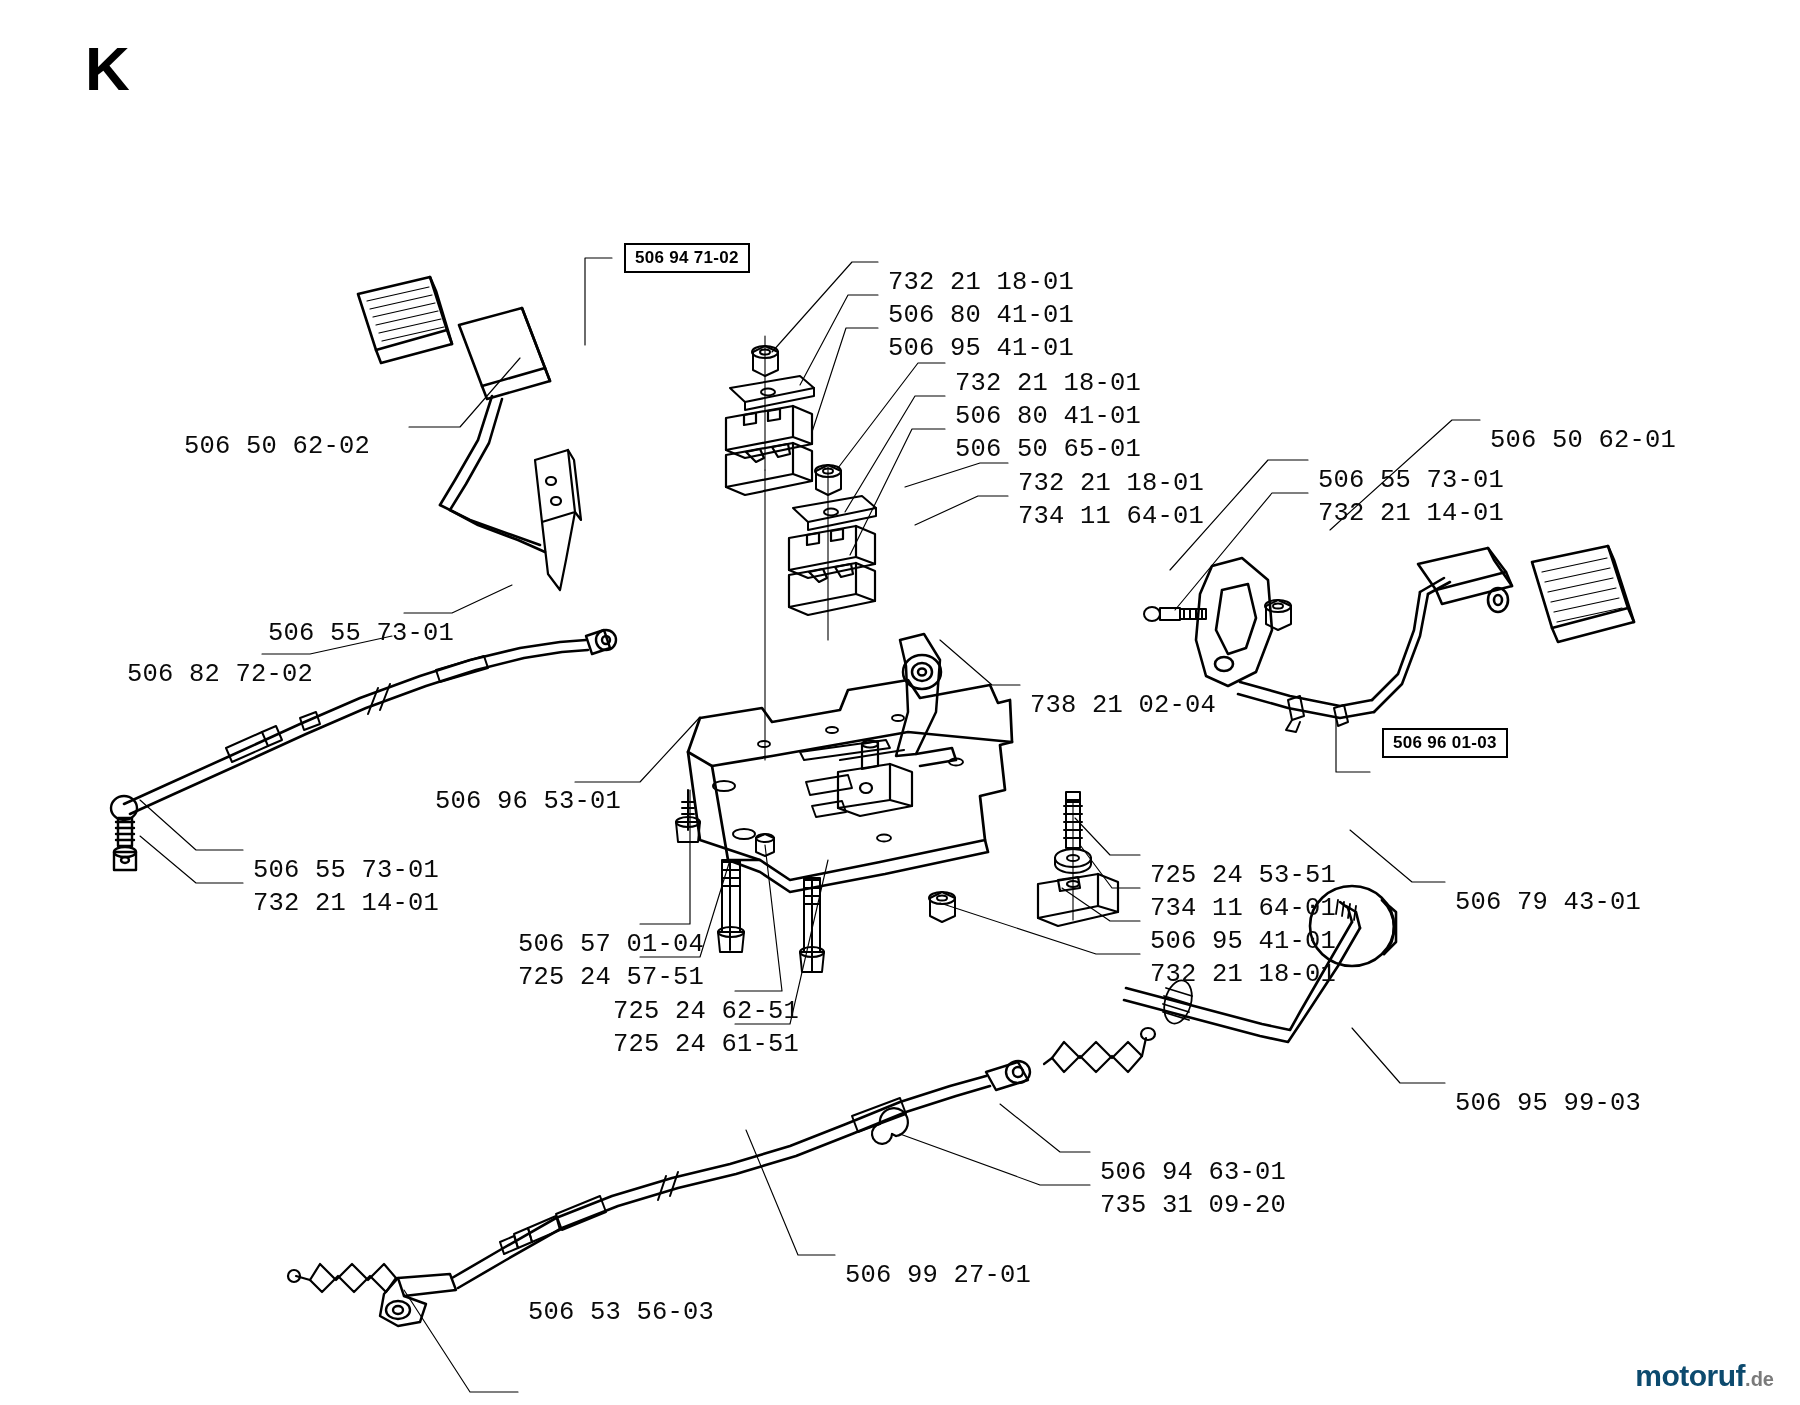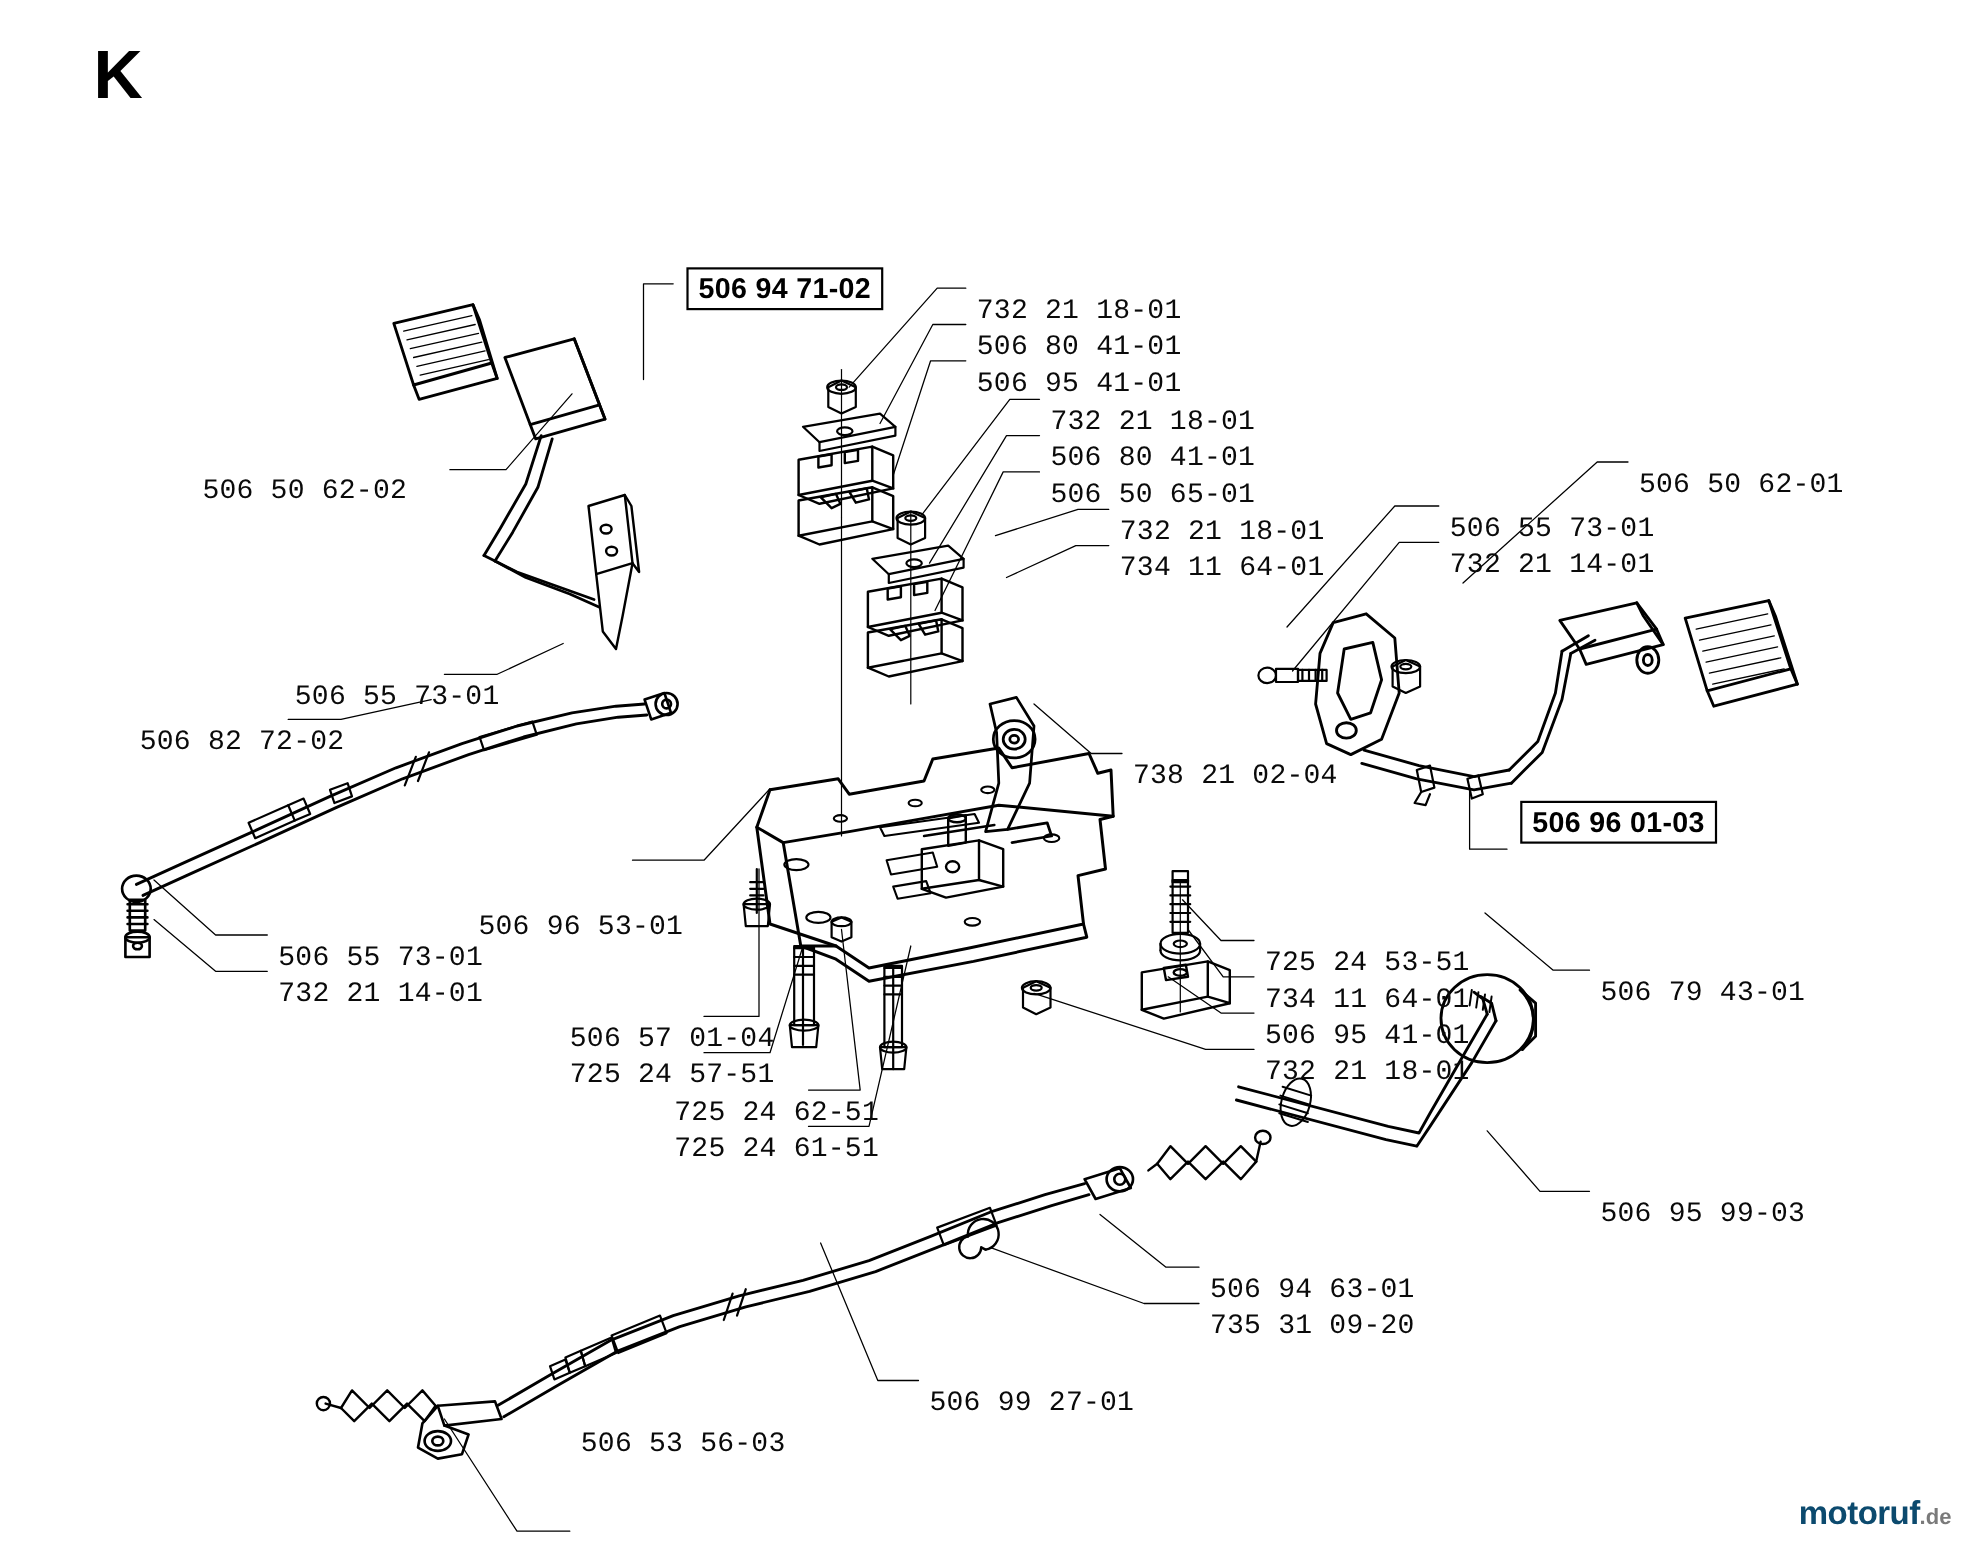--- a/index.html
+++ b/index.html
@@ -38,21 +38,21 @@
     font-family: Liberation Mono, monospace;
     font-size: 25.5px;
     color: #0a0a0a;
     white-space: nowrap;
     letter-spacing: 0.2px;
     line-height: 1;
   }
   .pn-box {
     position: absolute;
     font-family: "Liberation Sans", sans-serif;
-    font-size: 26px;
+    font-size: 17px;
     font-weight: bold;
     color: #000000;
     white-space: nowrap;
     border: 2.5px solid #000000;
     background: #ffffff;
     padding: 4px 9px 5px 9px;
     letter-spacing: 0.3px;
     line-height: 1;
   }
   .watermark {
@@ -500,21 +500,21 @@
   <div class="pn" style="left:888px; top:336px;">506 95 41-01</div>
   <div class="pn" style="left:955px; top:371px;">732 21 18-01</div>
   <div class="pn" style="left:955px; top:404px;">506 80 41-01</div>
   <div class="pn" style="left:955px; top:437px;">506 50 65-01</div>
   <div class="pn" style="left:1018px; top:471px;">732 21 18-01</div>
   <div class="pn" style="left:1018px; top:504px;">734 11 64-01</div>
   <div class="pn" style="left:268px; top:621px;">506 55 73-01</div>
   <div class="pn" style="left:127px; top:662px;">506 82 72-02</div>
   <div class="pn" style="left:253px; top:858px;">506 55 73-01</div>
   <div class="pn" style="left:253px; top:891px;">732 21 14-01</div>
-  <div class="pn" style="left:435px; top:830px;text-align:center;">506 96 53-01</div>
+  <div class="pn" style="left:435px; top:789px;text-align:center;">506 96 53-01</div>
   <div class="pn" style="left:1030px; top:693px;">738 21 02-04</div>
   <div class="pn" style="left:518px; top:932px;">506 57 01-04</div>
   <div class="pn" style="left:518px; top:965px;">725 24 57-51</div>
   <div class="pn" style="left:613px; top:999px;">725 24 62-51</div>
   <div class="pn" style="left:613px; top:1032px;">725 24 61-51</div>
   <div class="pn" style="left:1318px; top:468px;">506 55 73-01</div>
   <div class="pn" style="left:1318px; top:501px;">732 21 14-01</div>
   <div class="pn" style="left:1490px; top:428px;">506 50 62-01</div>
   <div class="pn" style="left:1150px; top:863px;">725 24 53-51</div>
   <div class="pn" style="left:1150px; top:896px;">734 11 64-01</div>

